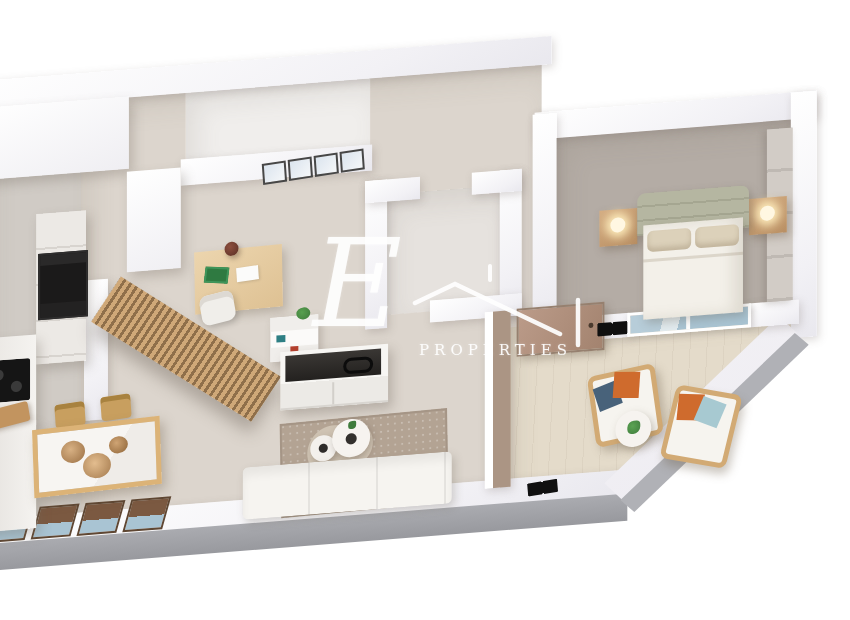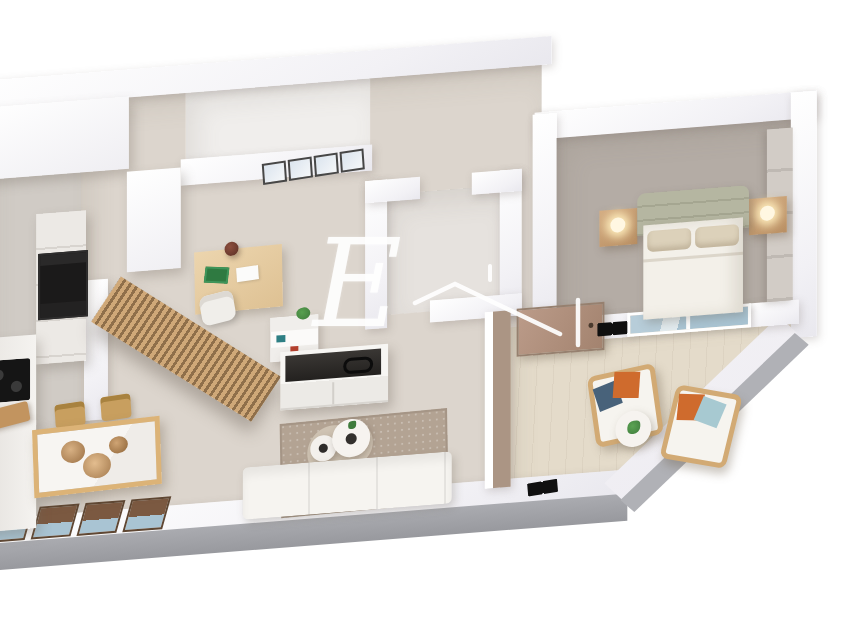--- a/index.html
+++ b/index.html
@@ -185,14 +185,15 @@
     </div>
   </div>
 
   <div class="watermark">
     <span class="wm-e">E</span>
     <svg class="wm-roof" width="320" height="170" viewBox="0 0 320 170">
       <polyline points="120,78 160,59 265,109" fill="none" stroke="#ffffff" stroke-width="4.5" stroke-linecap="round"></polyline>
       <line x1="283" y1="75" x2="283" y2="120" stroke="#ffffff" stroke-width="4.5" stroke-linecap="round"></line>
       <line x1="195" y1="41" x2="195" y2="55" stroke="#ffffff" stroke-width="4" stroke-linecap="round"></line>
     </svg>
+    <span class="wm-props">PROPERTIES</span>
   </div>
 </div>
 
 </body></html>

